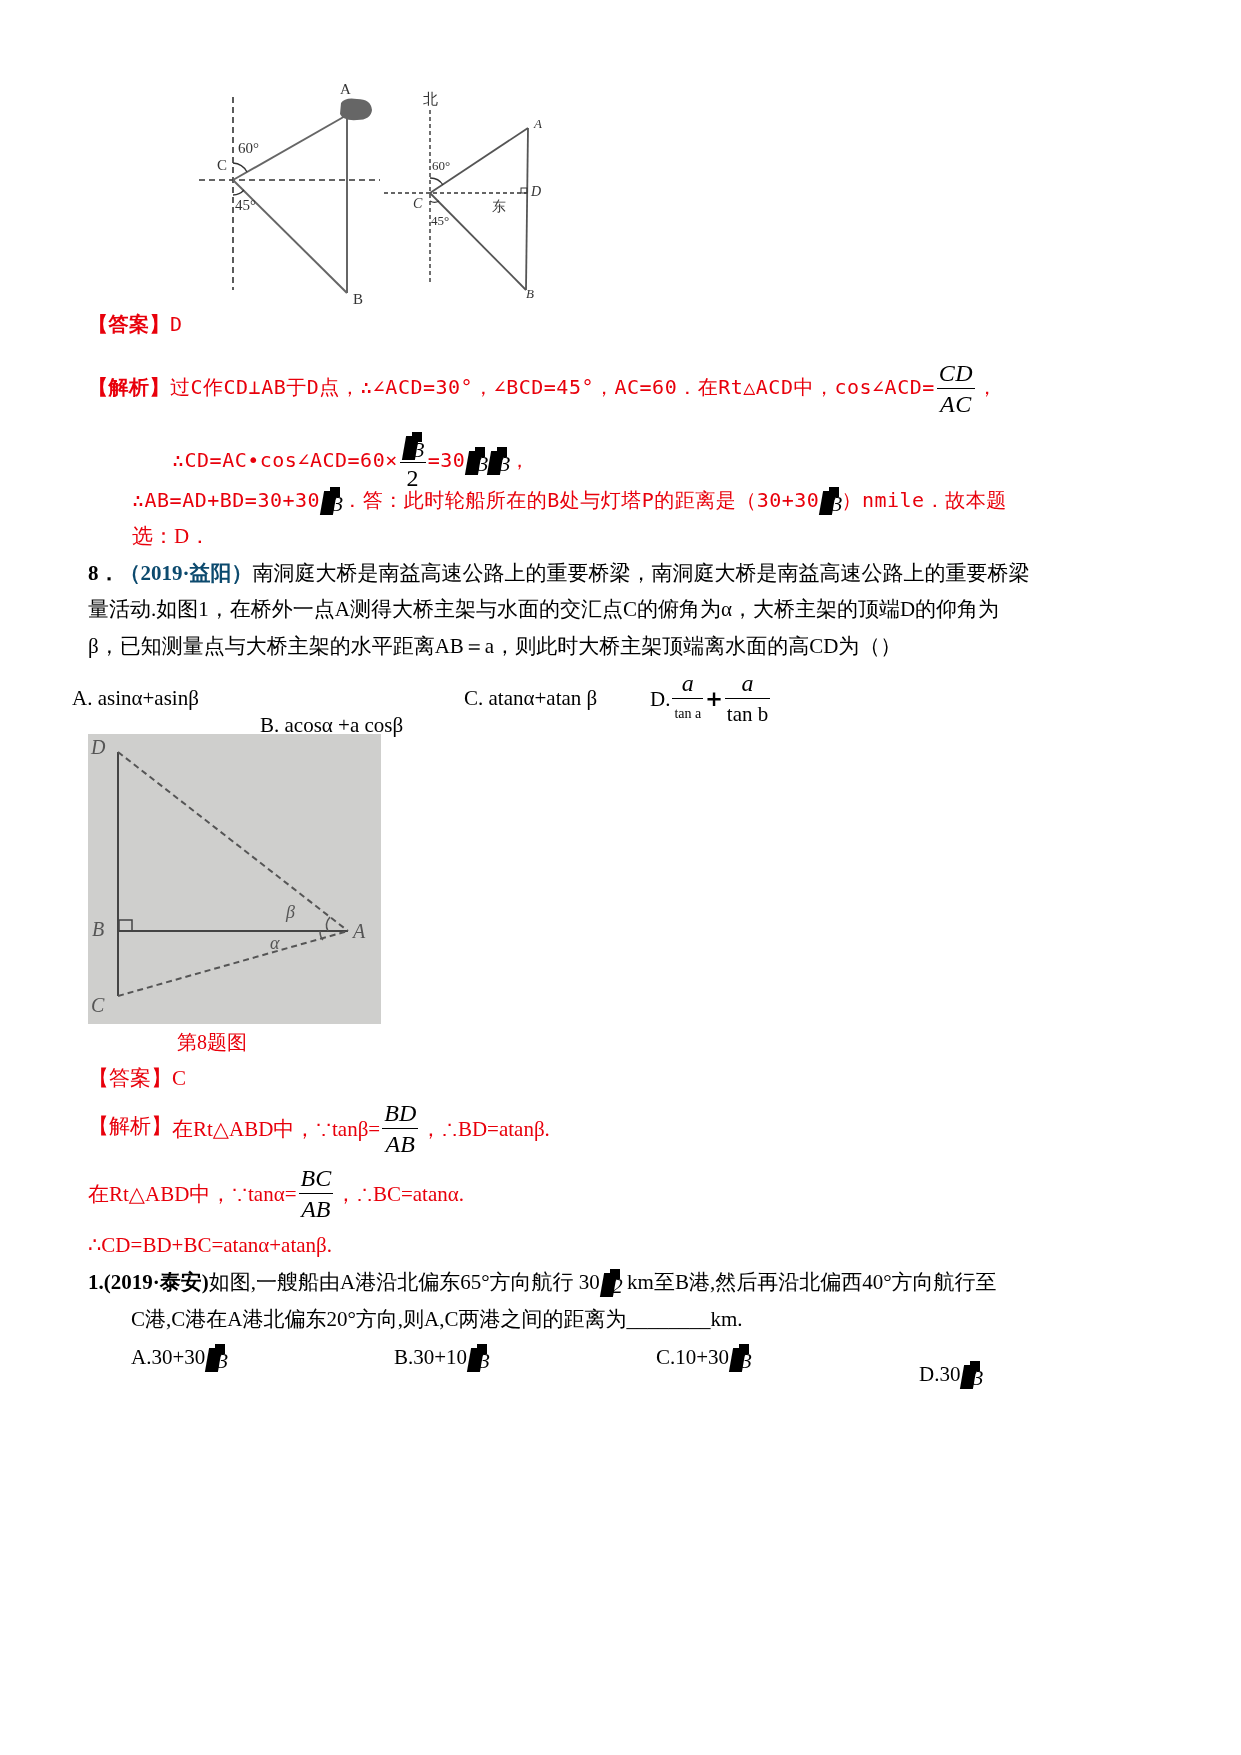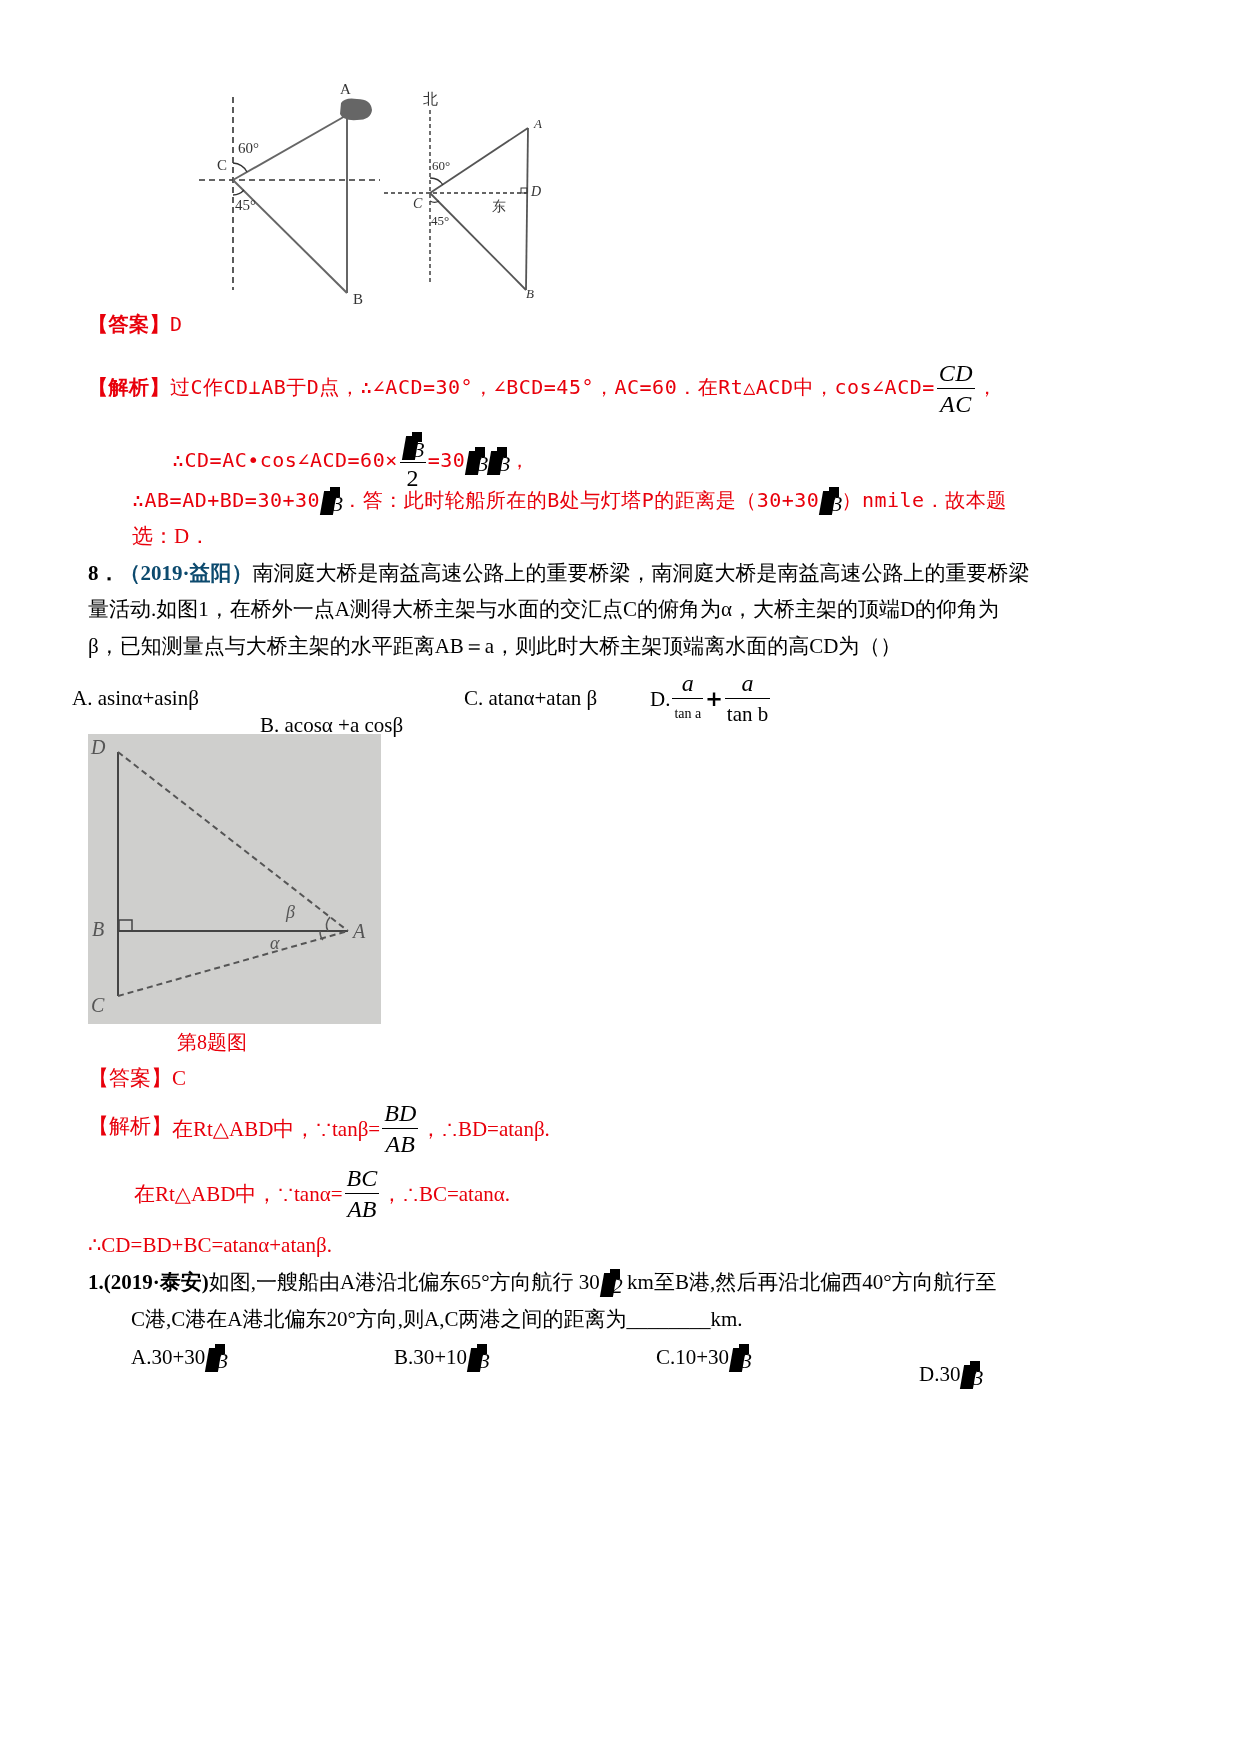--- a/index.html
+++ b/index.html
@@ -119,21 +119,21 @@
 <div class="abs line red" style="left:177px;top:1028px;font-size:20px;">第8题图</div>
 
 <div class="abs line red" style="left:88px;top:1064px;">
   <span>【答案】</span><span>C</span>
 </div>
 
 <div class="abs line red" style="left:88px;top:1098px;">
   <span>【解析】</span><span style="vertical-align:middle;">在Rt△ABD中，∵tanβ=</span><span class="frac"><span class="num">BD</span><span class="den">AB</span></span><span style="vertical-align:middle;">，∴BD=atanβ.</span>
 </div>
 
-<div class="abs line red" style="left:88px;top:1163px;margin-left:46px;">
+<div class="abs line red" style="left:88px;top:1163px;">
   <span style="vertical-align:middle;">在Rt△ABD中，∵tanα=</span><span class="frac"><span class="num">BC</span><span class="den">AB</span></span><span style="vertical-align:middle;">，∴BC=atanα.</span>
 </div>
 
 <div class="abs line red" style="left:88px;top:1231px;">∴CD=BD+BC=atanα+atanβ.</div>
 
 <div class="abs line" style="left:88px;top:1268px;">
   <span class="bold">1.</span><span class="bold">(2019·泰安)</span><span>如图,一艘船由A港沿北偏东65°方向航行 30</span><span class="sqrt-blot"><span class="n">2</span></span><span> km至B港,然后再沿北偏西40°方向航行至</span>
 </div>
 <div class="abs line" style="left:131px;top:1305px;">C港,C港在A港北偏东20°方向,则A,C两港之间的距离为________km.</div>
 

